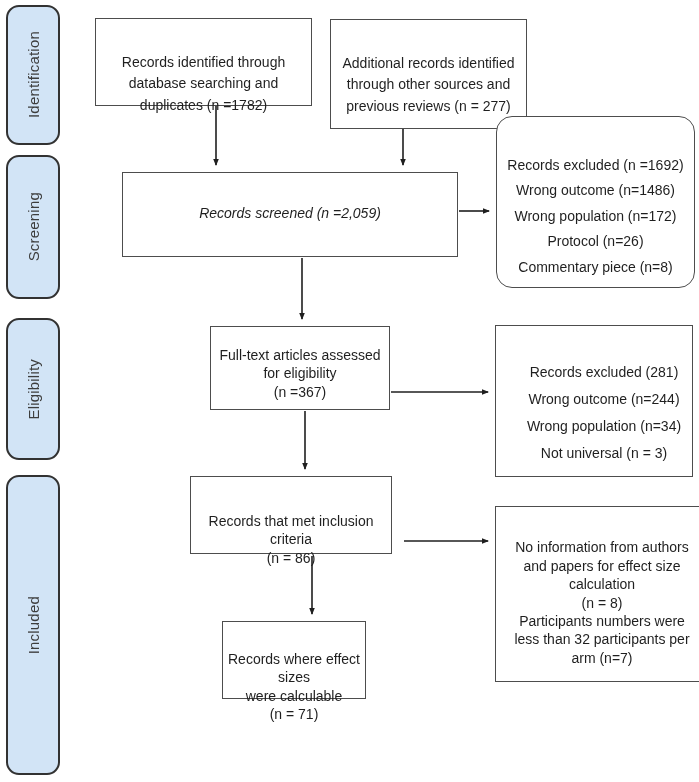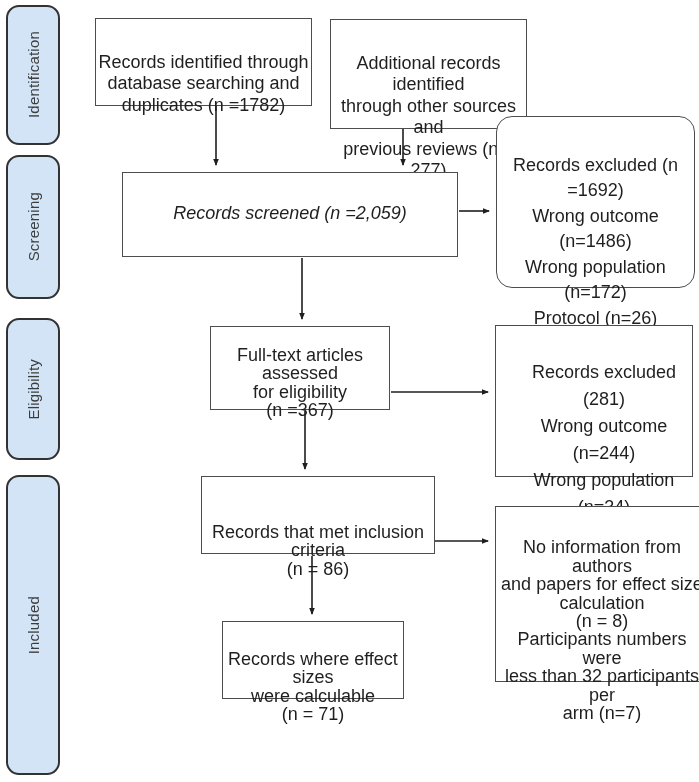--- a/index.html
+++ b/index.html
@@ -44,34 +44,34 @@
   #stage-eligibility    { top: 318px; height: 142px; }
   #stage-included       { top: 475px; height: 300px; }
 
   
   .fbox {
     position: absolute;
     background: #ffffff;
     border: 1.6px solid #4d4d4d;
     box-sizing: border-box;
     text-align: center;
-    font-size: 18px;
+    font-size: 14px;
     line-height: 21.5px;
     white-space: pre-line;
     color: #1f1f1f;
   }
   #box-identified-db     { left: 95px;  top: 18px;  width: 217px; height: 88px;  padding-top: 11px; }
   #box-identified-other  { left: 330px; top: 19px;  width: 197px; height: 110px;  padding-top: 11px; }
   #box-screened          { left: 122px; top: 172px; width: 336px; height: 85px;  padding-top: 8px; font-style: italic; }
   #box-excluded-screen   { left: 496px; top: 116px; width: 199px; height: 172px; padding-top: 10px; line-height: 25.5px; border-radius: 16px; }
   #box-fulltext          { left: 210px; top: 326px; width: 180px; height: 84px;  padding-top: 0; line-height: 18.5px; }
   #box-excluded-elig     { left: 495px; top: 325px; width: 198px; height: 152px; padding-top: 6px;  line-height: 27px; padding-left: 20px; }
-  #box-inclusion         { left: 201px; top: 476px; width: 234px; height: 78px;  padding-top: 27px;  line-height: 18.5px; }
+  #box-inclusion         { left: 190px; top: 476px; width: 202px; height: 78px;  padding-top: 16px;  line-height: 18.5px; }
   #box-excluded-incl     { left: 495px; top: 506px; width: 214px; height: 176px; padding-top: 13px; line-height: 18.4px; }
-  #box-calculable        { left: 222px; top: 621px; width: 182px; height: 78px;  padding-top: 9px;  line-height: 18.5px; }
+  #box-calculable        { left: 222px; top: 621px; width: 144px; height: 78px;  padding-top: 9px;  line-height: 18.5px; }
 </style>
 </head>
 <body>
 
 <div class="canvas">
 
   <svg class="arrows" viewBox="0 0 699 782">
     <defs>
       <marker id="ah" markerWidth="8" markerHeight="8" refX="6.5" refY="3" orient="auto" markerUnits="userSpaceOnUse">
         <path d="M0,0 L7.5,3 L0,6 z" fill="#1f1f1f"></path>

